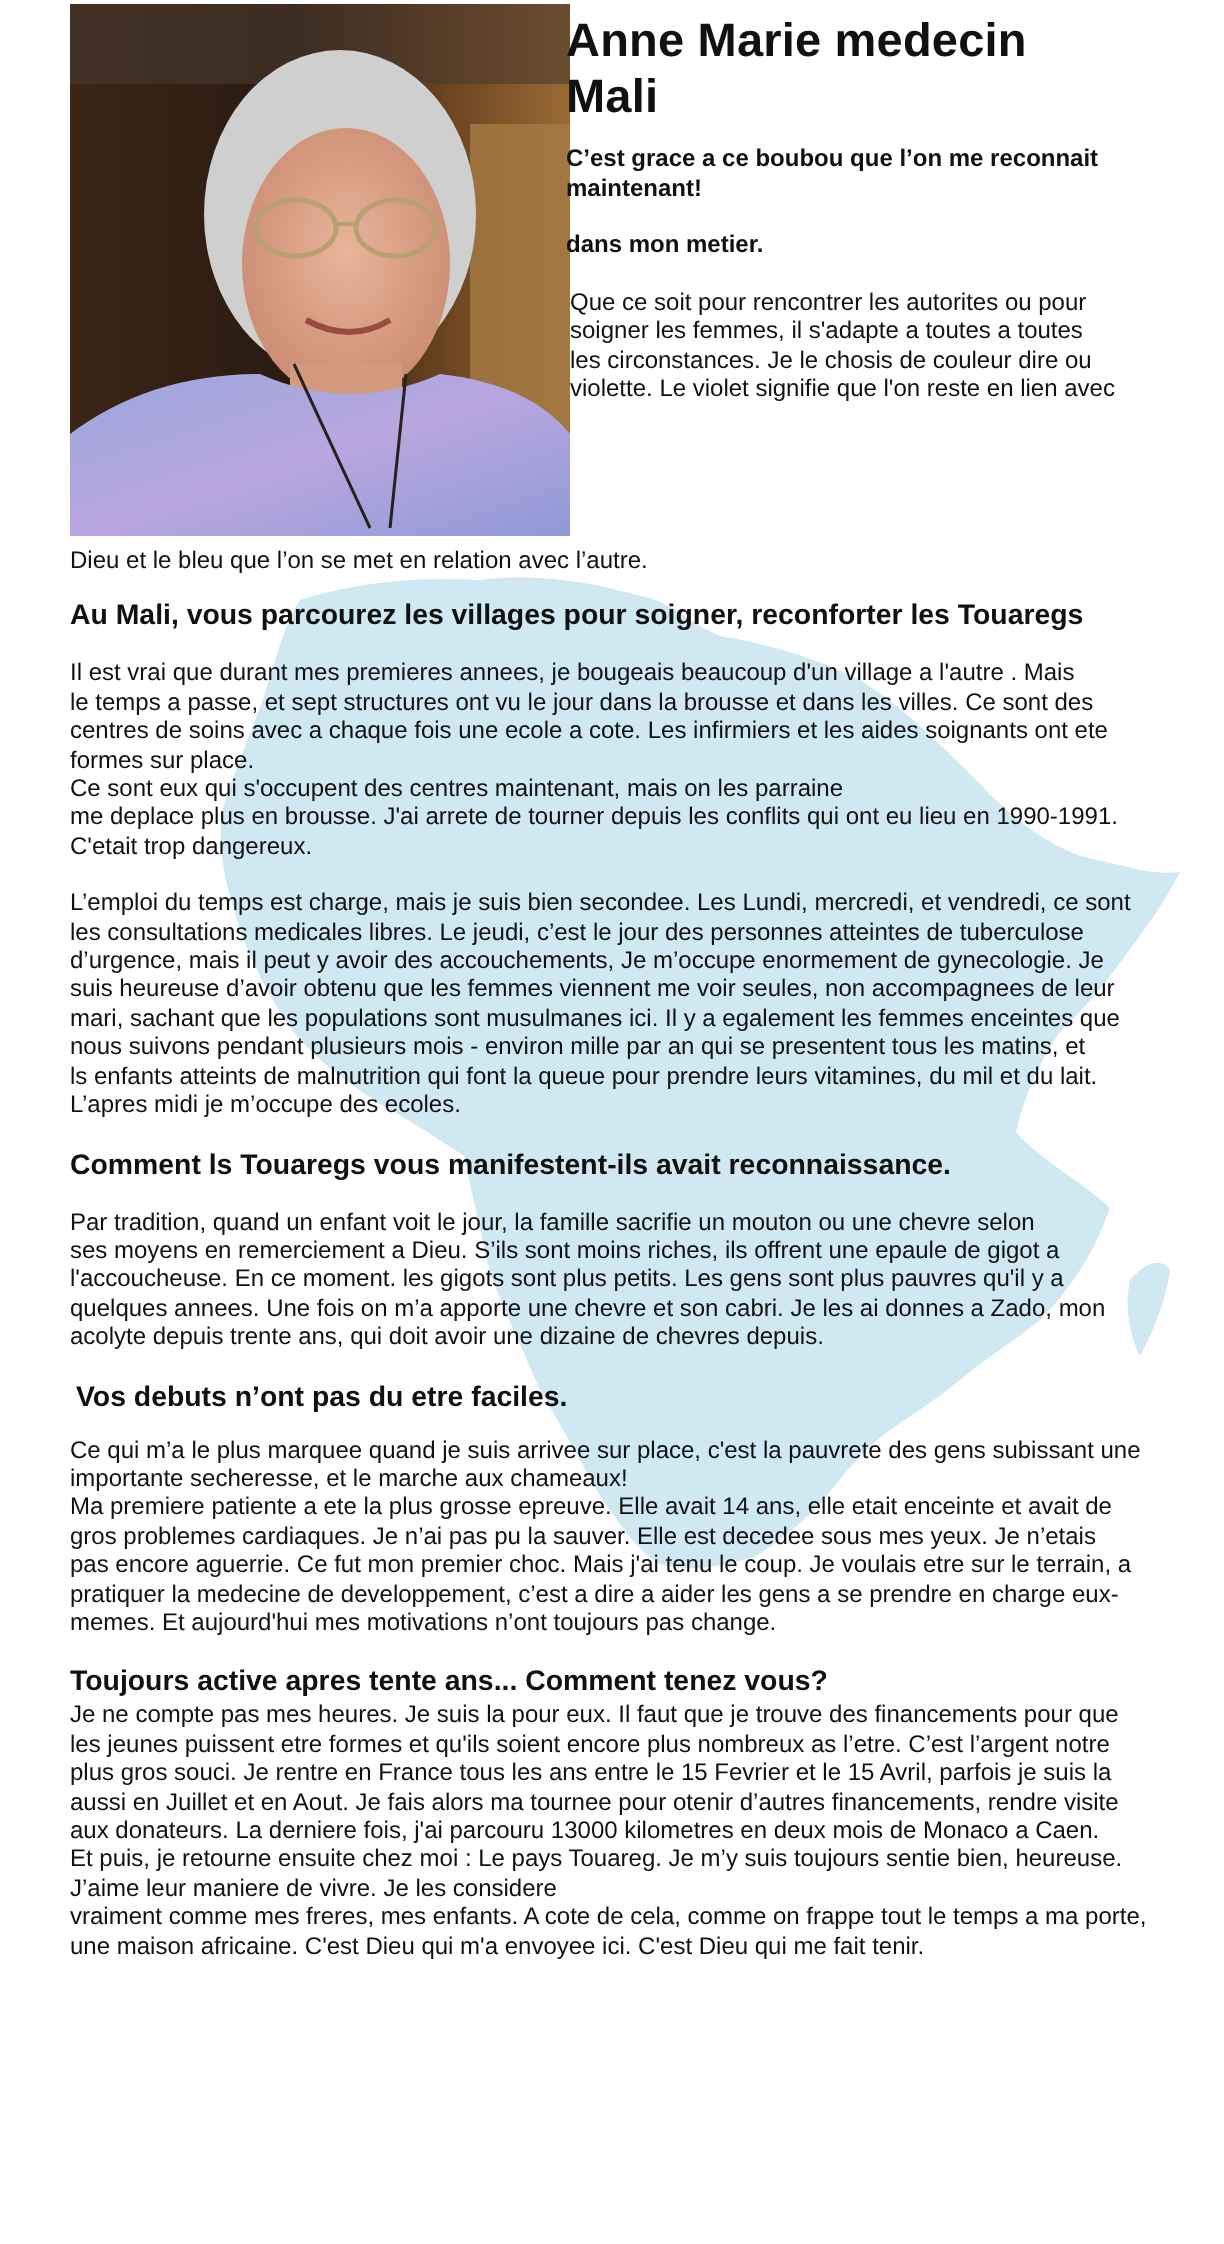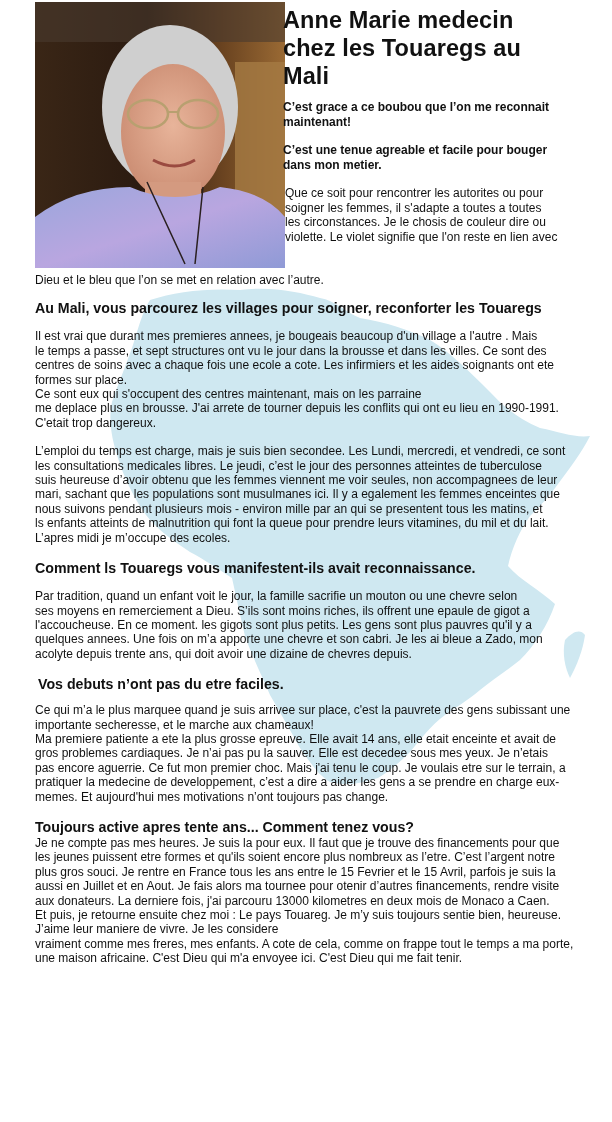--- a/index.html
+++ b/index.html
@@ -63,29 +63,27 @@
     <path d="M118 158 Q140 170 160 158" stroke="#9a4a40" stroke-width="3" fill="none"></path>
     <rect x="110" y="180" width="56" height="30" fill="#d49a80"></rect>
     <path d="M0 266 L0 215 Q40 185 95 185 Q140 205 185 185 Q230 190 250 215 L250 266 Z" fill="url(#shirt)"></path>
     <path d="M112 180 L150 262 M168 185 L160 262" stroke="#2a2020" stroke-width="1.5" fill="none"></path>
   </svg>
 </div>
 
 <div class="right-col">
   <div class="title">
     <div>Anne Marie medecin</div>
-    <div>chez les Touaregs au</div>
     <div>Mali</div>
   </div>
   <div class="lead">
     <div>C’est grace a ce boubou que l’on me reconnait</div>
     <div>maintenant!</div>
   </div>
   <div class="lead">
-    <div>C’est une tenue agreable et facile pour bouger</div>
     <div>dans mon metier.</div>
   </div>
   <div class="intro">
     <div>Que ce soit pour rencontrer les autorites ou pour</div>
     <div>soigner les femmes, il s'adapte a toutes  a toutes</div>
     <div>les circonstances. Je le chosis de couleur dire ou</div>
     <div>violette. Le violet signifie que l'on reste en lien avec</div>
   </div>
 </div>
 
@@ -100,34 +98,35 @@
     <div class="line">centres de soins avec a chaque fois une ecole a cote. Les infirmiers et les aides soignants ont ete</div>
     <div class="line">formes sur place.</div>
     <div class="line">Ce sont eux qui s'occupent des centres maintenant, mais on les parraine</div>
     <div class="line">me deplace plus en brousse. J'ai arrete de tourner depuis les conflits qui ont eu lieu en 1990-1991.</div>
     <div class="line">C'etait trop dangereux.</div>
   </div>
   <div class="gap"></div>
   <div>
     <div class="line">L’emploi du temps est charge, mais je suis bien secondee. Les Lundi, mercredi, et vendredi, ce sont</div>
     <div class="line">les consultations medicales libres. Le jeudi, c’est le jour des personnes atteintes de tuberculose</div>
+    <div class="line">d’urgence, mais il peut y avoir des accouchements, Je m’occupe enormement de gynecologie. Je</div>
     <div class="line">suis heureuse d’avoir obtenu que les femmes viennent me voir seules, non accompagnees de leur</div>
     <div class="line">mari, sachant que les populations sont musulmanes ici. Il y a egalement les femmes enceintes que</div>
     <div class="line">nous suivons pendant plusieurs mois - environ mille par an qui se presentent tous les matins, et</div>
     <div class="line">ls enfants atteints de malnutrition qui font la queue pour prendre leurs vitamines, du mil et du lait.</div>
     <div class="line">L’apres midi je m’occupe des ecoles.</div>
   </div>
   <div style="height:14px"></div>
   <div class="h2">Comment ls Touaregs vous manifestent-ils avait reconnaissance.</div>
   <div style="height:12px"></div>
   <div>
     <div class="line">Par tradition, quand un enfant voit le jour, la famille sacrifie un mouton ou une chevre selon</div>
     <div class="line">ses moyens en remerciement a Dieu. S’ils sont moins riches, ils offrent une epaule de gigot a</div>
     <div class="line">l'accoucheuse. En ce moment. les gigots sont plus petits. Les gens sont plus pauvres qu'il y a</div>
-    <div class="line">quelques annees. Une fois on m’a apporte une chevre et son cabri. Je les ai bleue a Zado, mon</div>
+    <div class="line">quelques annees. Une fois on m’a apporte une chevre et son cabri. Je les ai donnes a Zado, mon</div>
     <div class="line">acolyte depuis trente ans, qui doit avoir une dizaine de chevres depuis.</div>
   </div>
   <div style="height:14px"></div>
   <div class="h2" style="padding-left:3px">Vos debuts n’ont pas du etre faciles.</div>
   <div style="height:10px"></div>
   <div>
     <div class="line">Ce qui m’a le plus marquee quand je suis arrivee sur place, c'est la pauvrete des gens subissant une</div>
     <div class="line">importante secheresse, et le marche aux chameaux!</div>
     <div class="line">Ma premiere patiente a ete la plus grosse epreuve. Elle avait 14 ans, elle etait enceinte et avait de</div>
     <div class="line">gros problemes cardiaques. Je n’ai pas pu la sauver. Elle est decedee sous mes yeux.  Je n’etais</div>

